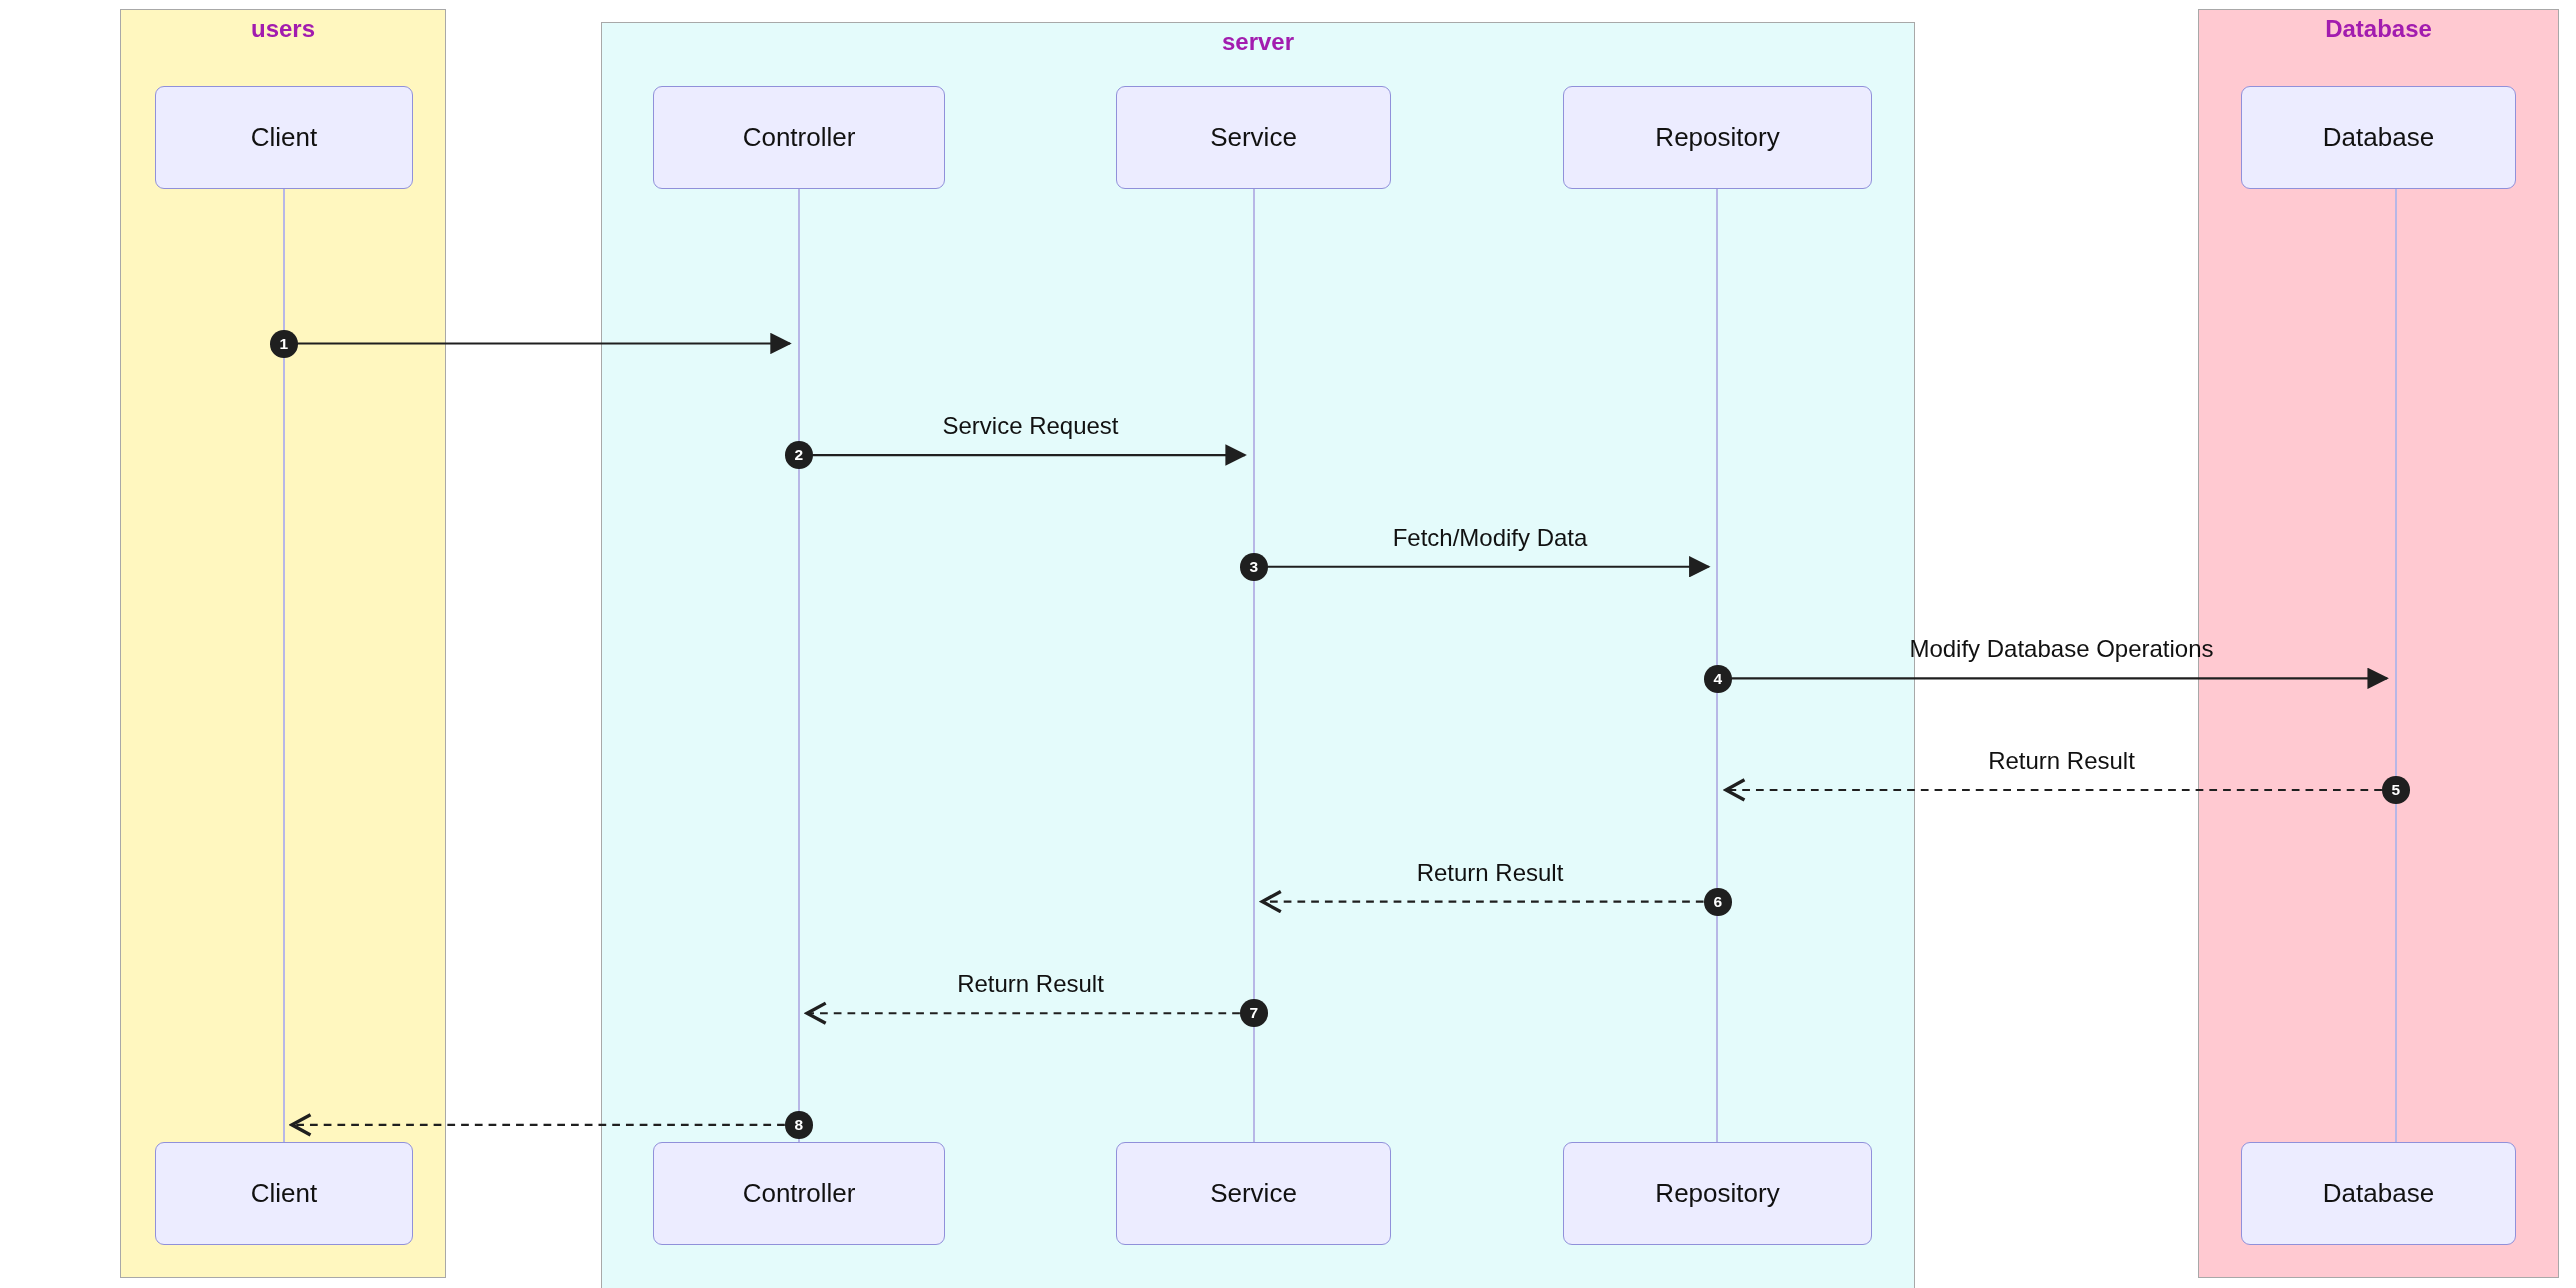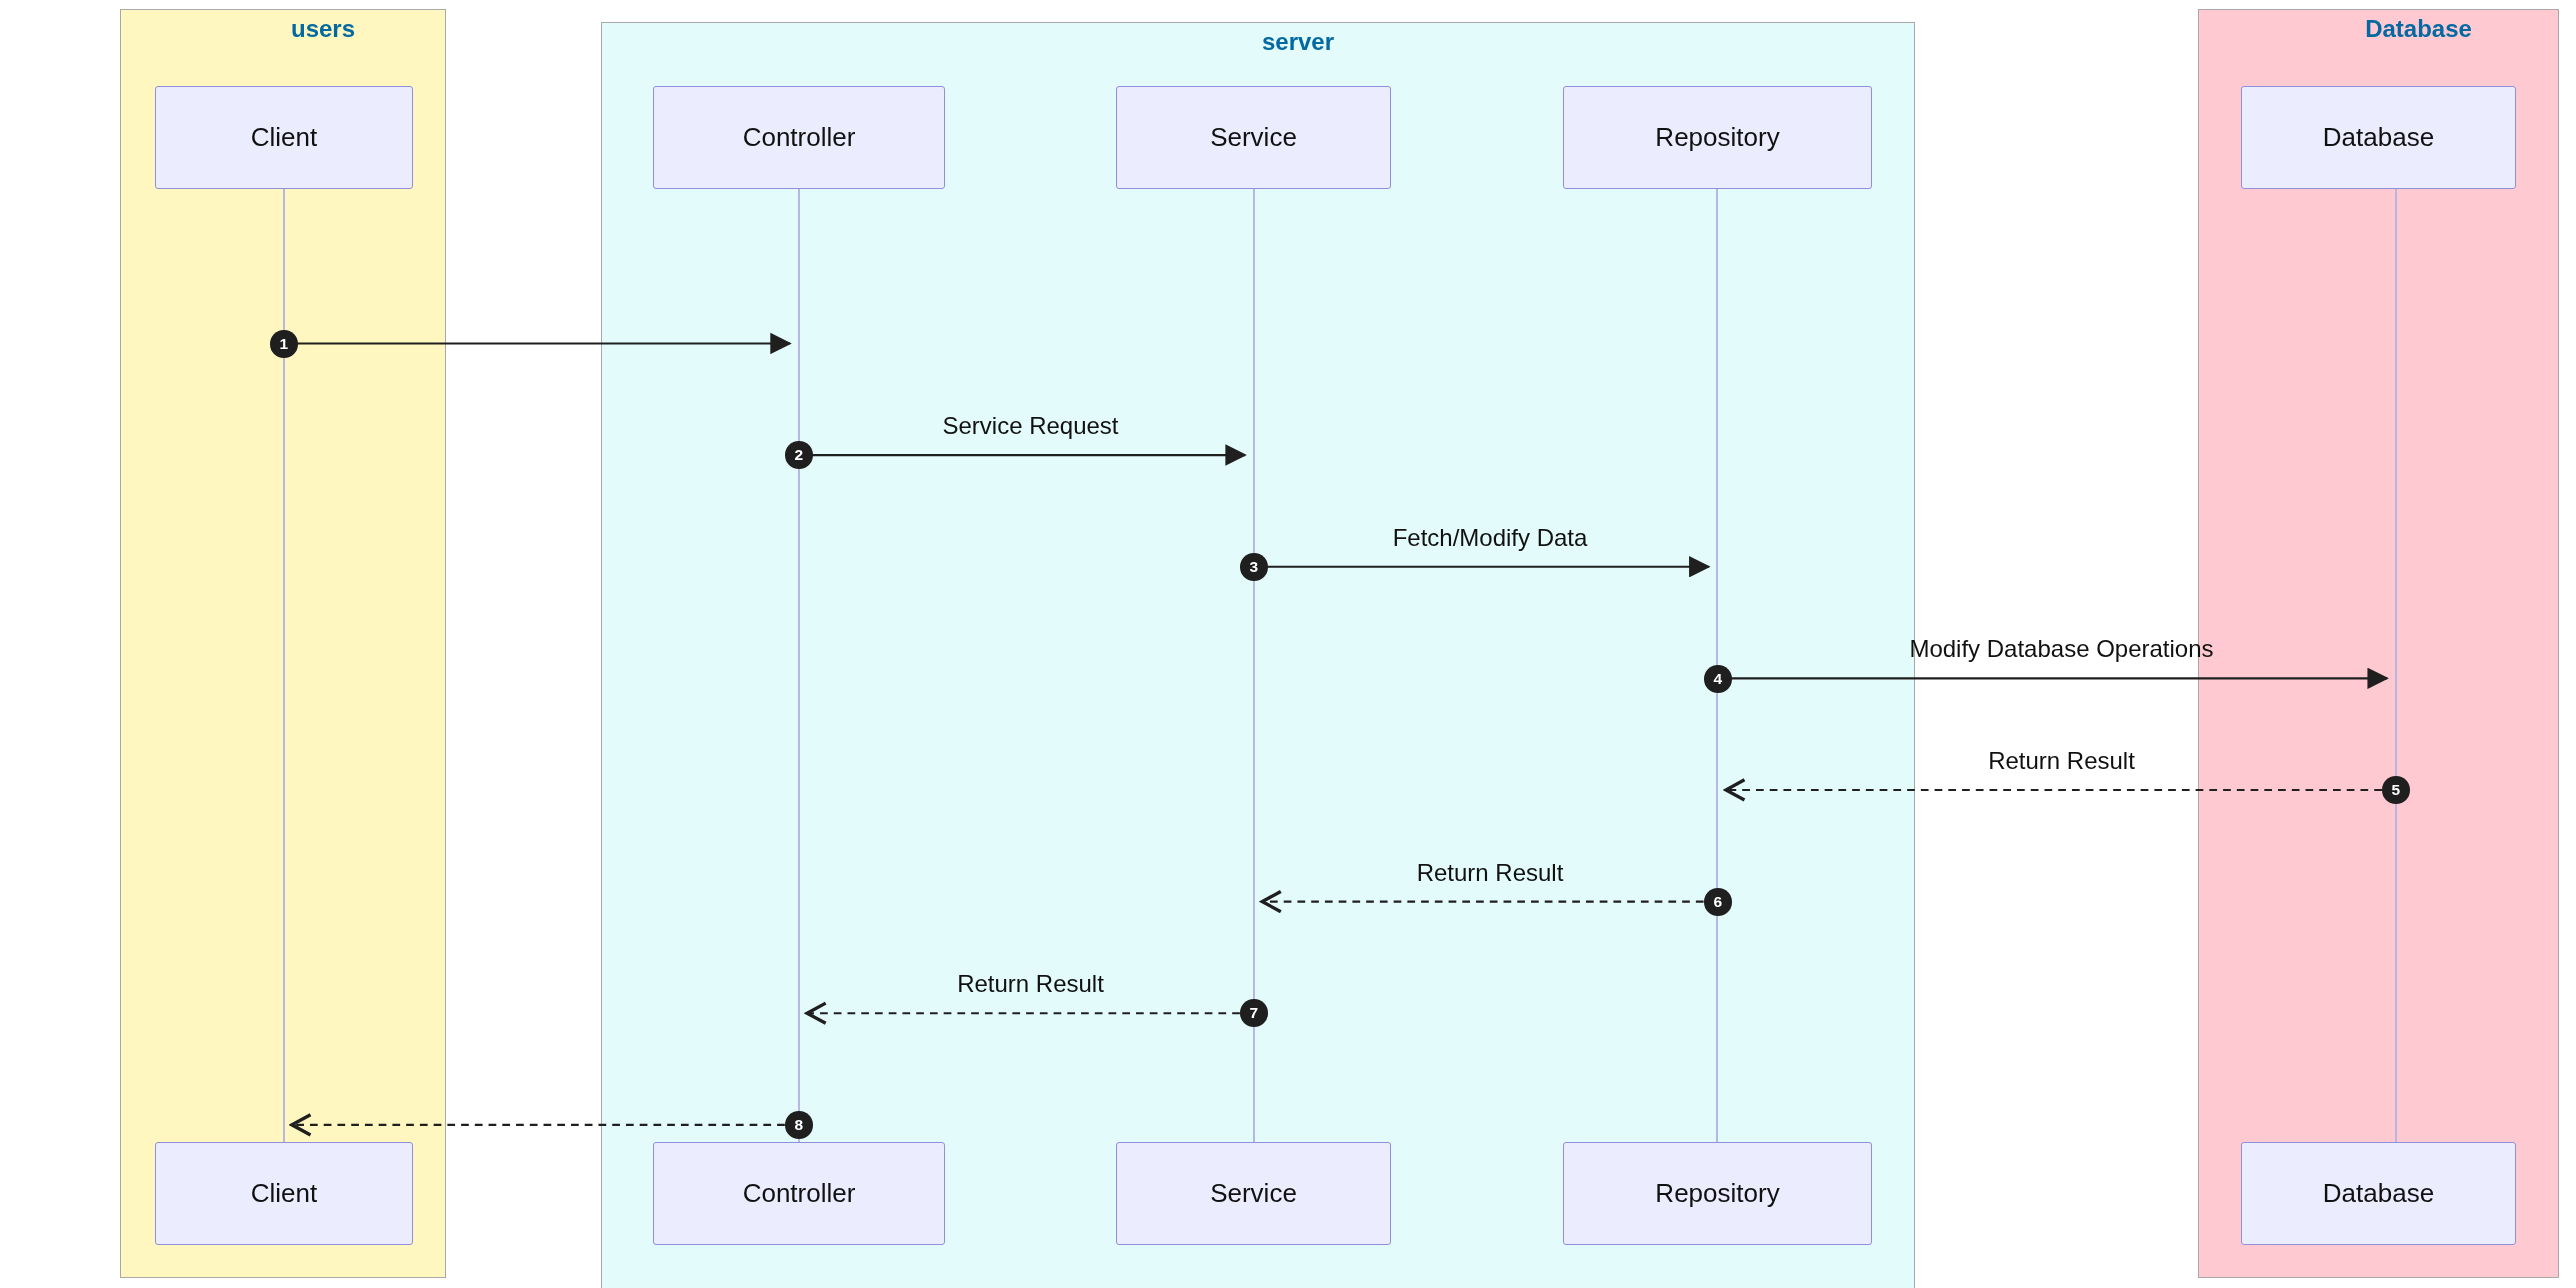--- a/index.html
+++ b/index.html
@@ -18,28 +18,27 @@
     border: 0.9px solid #a8a8a8;
     box-sizing: border-box;
   }
   .group-title {
     position: absolute;
     top: 5.2px;
     width: 100%;
     text-align: center;
     font-size: 24px;
     font-weight: 600;
-    color: #0369a1;
-    padding-left: 40px;
+    color: #a21caf;
   }
   .participant-box {
     position: absolute;
     background: #ECECFF;
     border: 0.9px solid #9090da;
-    border-radius: 3px;
+    border-radius: 9px;
     display: flex;
     align-items: center;
     justify-content: center;
     font-size: 26px;
     color: #111;
     box-sizing: border-box;
   }
   .lifeline {
     position: absolute;
     width: 1.7px;

